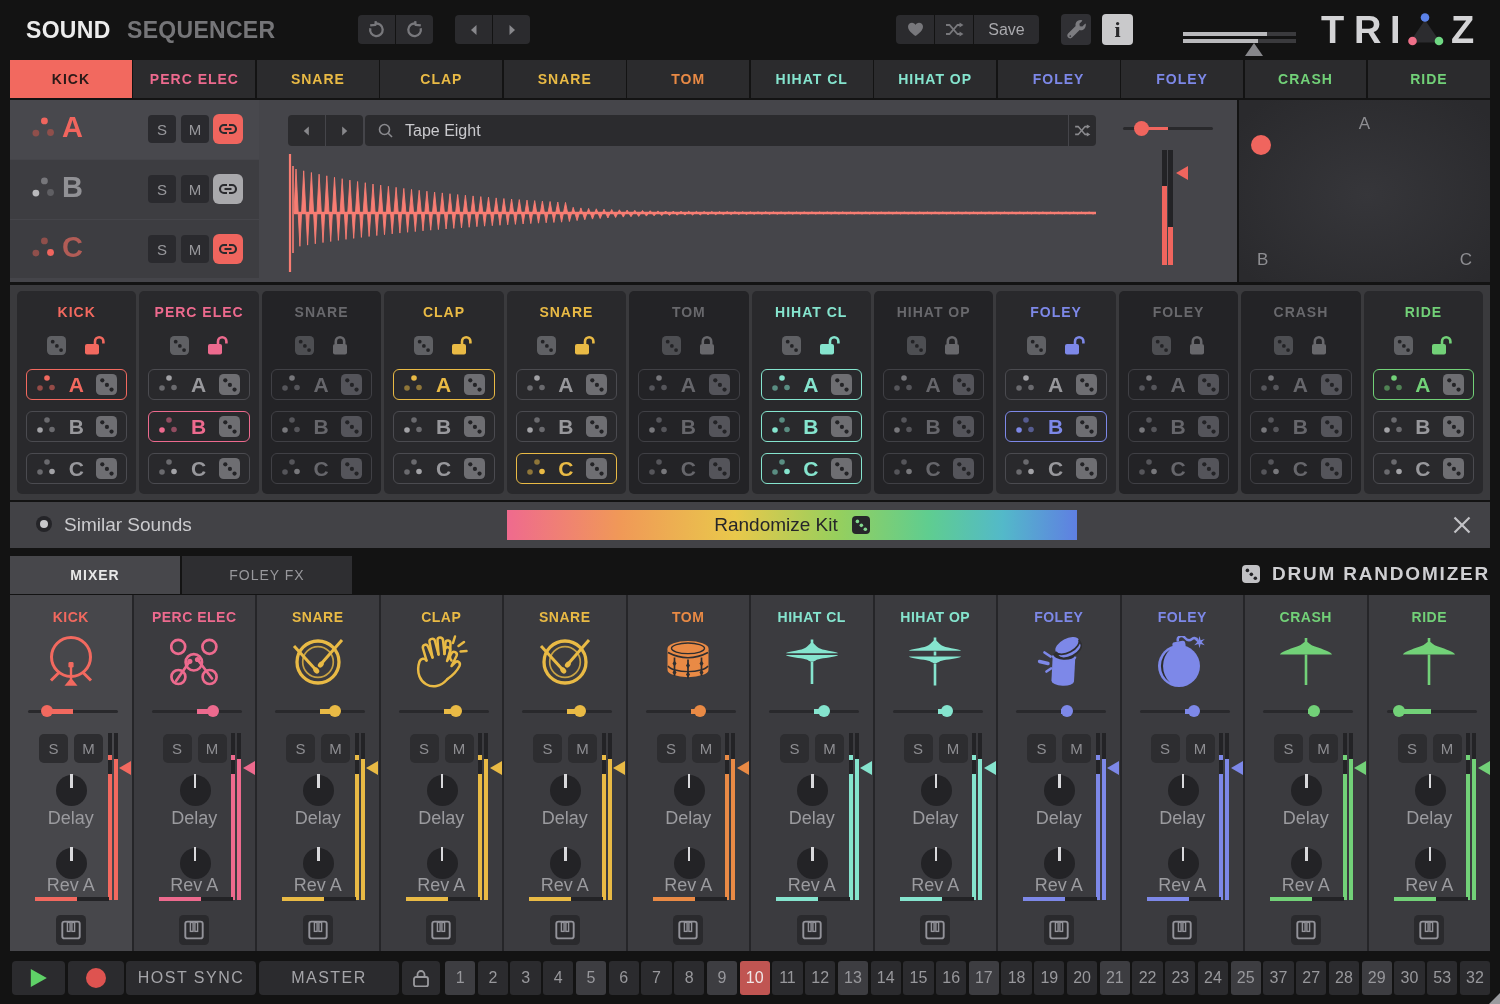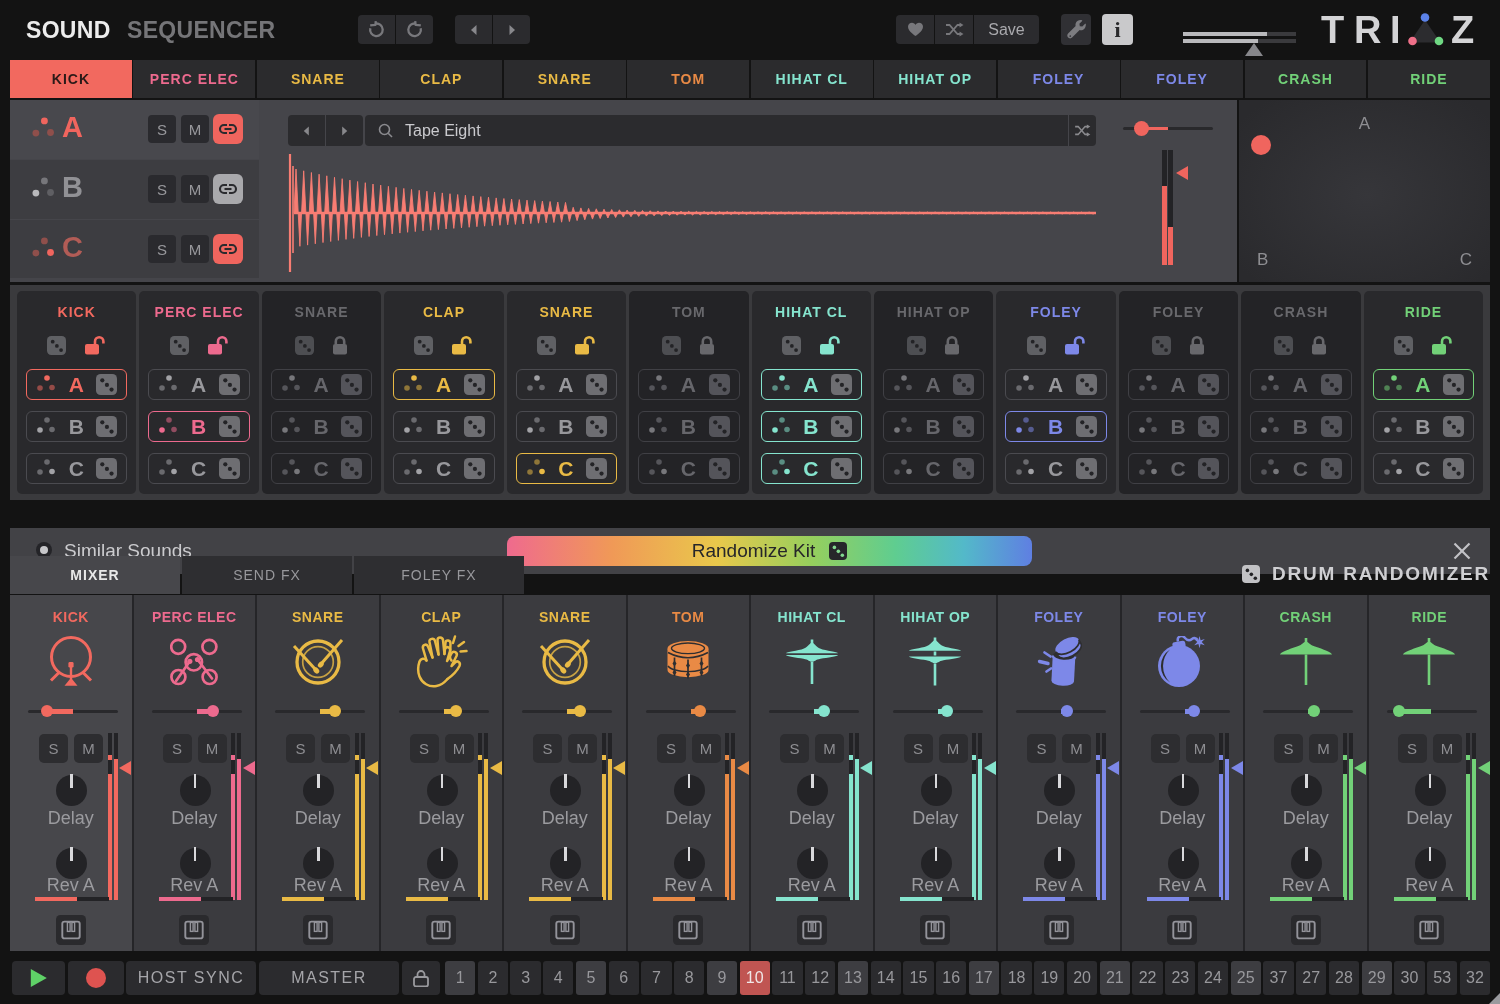--- a/index.html
+++ b/index.html
@@ -14,21 +14,21 @@
 #tabs{left:10px;top:60px;width:1480px;height:38px;display:flex;gap:1.5px;}
 #tabs .tab{flex:1;background:#2b2b2d;display:flex;align-items:center;justify-content:center;font-size:14px;font-weight:bold;letter-spacing:1px;}
 
 #sample{left:10px;top:100px;width:1227px;height:182px;background:#45454a;}
 .srow{position:absolute;left:0;width:249px;height:58px;}
 
 #gridpanel{left:10px;top:285px;width:1480px;height:215px;background:#3a3a3d;display:flex;gap:3px;padding:6px 7px;}
 .gcell{flex:1;background:#29292c;border-radius:5px;position:relative;}
 .gcell.dim{background:#232326;}
 
-#randrow{left:10px;top:528px;width:1480px;height:46px;background:#424246;}
+#randrow{left:10px;top:502px;width:1480px;height:46px;background:#424246;}
 
 #mixtabs{left:10px;top:556px;width:680px;height:38px;display:flex;gap:2px;}
 #mixtabs .mtab{width:170px;background:#2e2e31;display:flex;align-items:center;justify-content:center;font-size:14px;letter-spacing:1px;color:#98989c;}
 #mixtabs .mtab.sel{background:#47474b;color:#e8e8e8;font-weight:bold;}
 
 #mixer{left:10px;top:595px;width:1480px;height:356px;display:flex;gap:2px;background:#252528;}
 .strip{flex:1;background:#3b3b3f;position:relative;}
 .strip.sel{background:#47474b;}
 
 #bottom{left:0;top:953px;width:1500px;height:51px;background:#131313;}
@@ -995,41 +995,40 @@
           </svg>
         </span>
     </div>
     </div>
   </div>
 <div class="abs" id="randrow">
   <div class="abs" style="left:26px;top:14px;width:16px;height:16px;border-radius:50%;background:#242428;display:flex;align-items:center;justify-content:center;">
       <div style="width:8px;height:8px;border-radius:50%;background:#c7c7ca;"></div>
     </div>
   <div class="abs" style="left:54px;top:12px;font-size:19px;color:#cbcbce;">Similar Sounds</div>
-  <div class="abs" style="left:497px;top:8px;width:525px;height:30px;border-radius:8px;background:linear-gradient(90deg,#ef6a8e 0%,#f09957 20%,#e9c84b 40%,#96cf5d 58%,#5fcd90 74%,#53b9c9 87%,#5f7fe2 100%);display:flex;align-items:center;justify-content:center;">
+  <div class="abs" style="left:497px;top:8px;width:570px;height:30px;border-radius:0;background:linear-gradient(90deg,#ef6a8e 0%,#f09957 20%,#e9c84b 40%,#96cf5d 58%,#5fcd90 74%,#53b9c9 87%,#5f7fe2 100%);display:flex;align-items:center;justify-content:center;">
     <span style="font-size:19px;color:#26262a;">Randomize Kit</span>
     <span style="margin-left:14px;display:flex;">
         <svg width="18" height="18" viewBox="0 0 18 18">
           <rect x="0" y="0" width="18" height="18" rx="3.96" fill="#26262a"></rect>
           <circle cx="5.3999999999999995" cy="5.3999999999999995" r="1.8" fill="#82d88f"></circle>
           <circle cx="9.36" cy="9.36" r="1.8" fill="#82d88f"></circle>
           <circle cx="13.32" cy="13.32" r="1.8" fill="#82d88f"></circle>
         </svg>
       </span>
   </div>
   <div class="abs" style="left:1443px;top:14px;"><svg width="18" height="18" viewBox="0 0 18 18">
         <g stroke="#c2c2c6" stroke-width="2.2">
           <line x1="1.5" y1="1.5" x2="16.5" y2="16.5"></line>
           <line x1="16.5" y1="1.5" x2="1.5" y2="16.5"></line>
         </g>
       </svg></div>
   </div>
 <div class="abs" id="mixtabs">
   <div class="mtab sel">MIXER</div>
-    <div class="mtab">SEND FX</div>
     <div class="mtab">FOLEY FX</div>
 </div>
 <div class="abs" id="mixer">
     <div class="strip sel">
       <div style="text-align:center;margin-top:14px;font-size:14px;font-weight:bold;letter-spacing:0.5px;color:#f2695f;">KICK</div>
       <div style="position:absolute;left:50%;top:36px;transform:translateX(-50%);height:62px;display:flex;align-items:center;">
         <svg width="44" height="52" viewBox="0 0 44 52">
           <circle cx="22" cy="21" r="19.5" fill="none" stroke="#f2695f" stroke-width="3"></circle>
           <rect x="19.4" y="26" width="5.2" height="5.6" rx="1.4" fill="#f2695f"></rect>
           <line x1="22" y1="31" x2="22" y2="47" stroke="#f2695f" stroke-width="2.4"></line>

